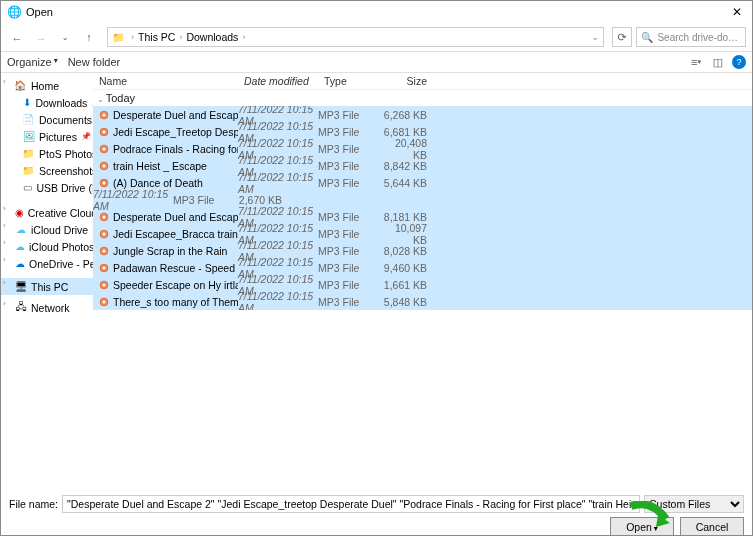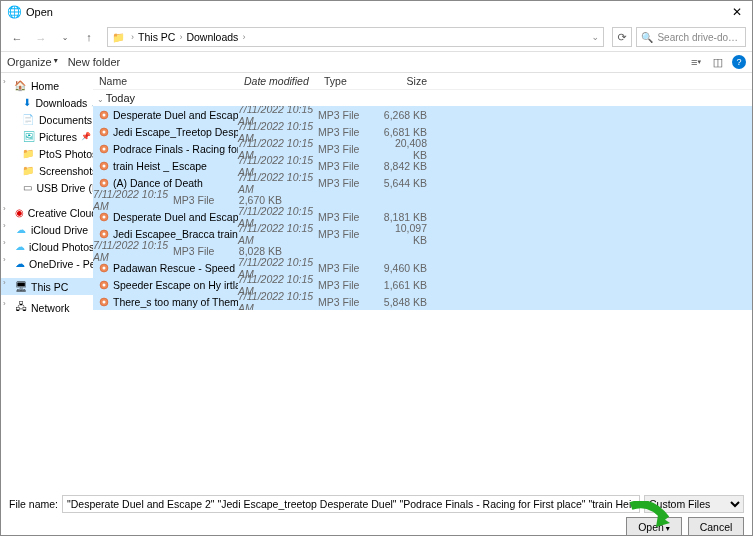--- a/index.html
+++ b/index.html
@@ -52,21 +52,21 @@
 .row .fico svg { width: 10px; height: 10px; }
 .row .c-date, .row .c-type { color: #666; }
 .row .c-size { color: #666; }
 
 .bottom { position: absolute; bottom: 0; left: 0; right: 0; height: 44px; padding: 4px 8px; font-size: 10.5px; }
 .fnrow { display: flex; align-items: center; gap: 4px; margin-bottom: 4px; }
 .fnrow label { white-space: nowrap; }
 .fnrow input { flex: 1; height: 18px; border: 1px solid #ccc; padding: 0 4px; font-size: 10.5px; }
 .fnrow select { width: 100px; height: 18px; border: 1px solid #ccc; font-size: 10.5px; }
 .btnrow { display: flex; justify-content: flex-end; gap: 6px; }
-.btnrow button { width: 56px; height: 20px; border: 1px solid #888; background: #e8e8e8; font-size: 10.5px; cursor: pointer; }
+.btnrow button { width: 64px; height: 20px; border: 1px solid #888; background: #e8e8e8; font-size: 10.5px; cursor: pointer; }
 .btnrow .dd { font-size: 8px; margin-left: 2px; }
 
 .arrow-annot { position: absolute; bottom: 4px; right: 76px; width: 50px; height: 30px; pointer-events: none; }
 .arrow-annot svg { width: 100%; height: 100%; }
 </style>
 </head>
 <body>
 
 <div class="titlebar">
   <span class="ticon">🌐</span>
@@ -299,20 +299,29 @@
                 <circle cx="5" cy="5" r="1.5" fill="#fff"></circle>
               </svg>
             </span>
             <span>Jedi Escapee_Bracca train chase</span>
           </div>
           <div class="c-date">7/11/2022 10:15 AM</div>
           <div class="c-type">MP3 File</div>
           <div class="c-size">10,097 KB</div>
         </div>
         <div class="row">
+          <div class="c-name">
+            <span class="fico">
+              <svg viewBox="0 0 10 10">
+                <circle cx="5" cy="5" r="4" fill="#e85" stroke="#c52" stroke-width="0.5"></circle>
+                <circle cx="5" cy="5" r="1.5" fill="#fff"></circle>
+              </svg>
+            </span>
+            <span>Jungle Scrap in the Rain</span>
+          </div>
           <div class="c-date">7/11/2022 10:15 AM</div>
           <div class="c-type">MP3 File</div>
           <div class="c-size">8,028 KB</div>
         </div>
         <div class="row">
           <div class="c-name">
             <span class="fico">
               <svg viewBox="0 0 10 10">
                 <circle cx="5" cy="5" r="4" fill="#e85" stroke="#c52" stroke-width="0.5"></circle>
                 <circle cx="5" cy="5" r="1.5" fill="#fff"></circle>

